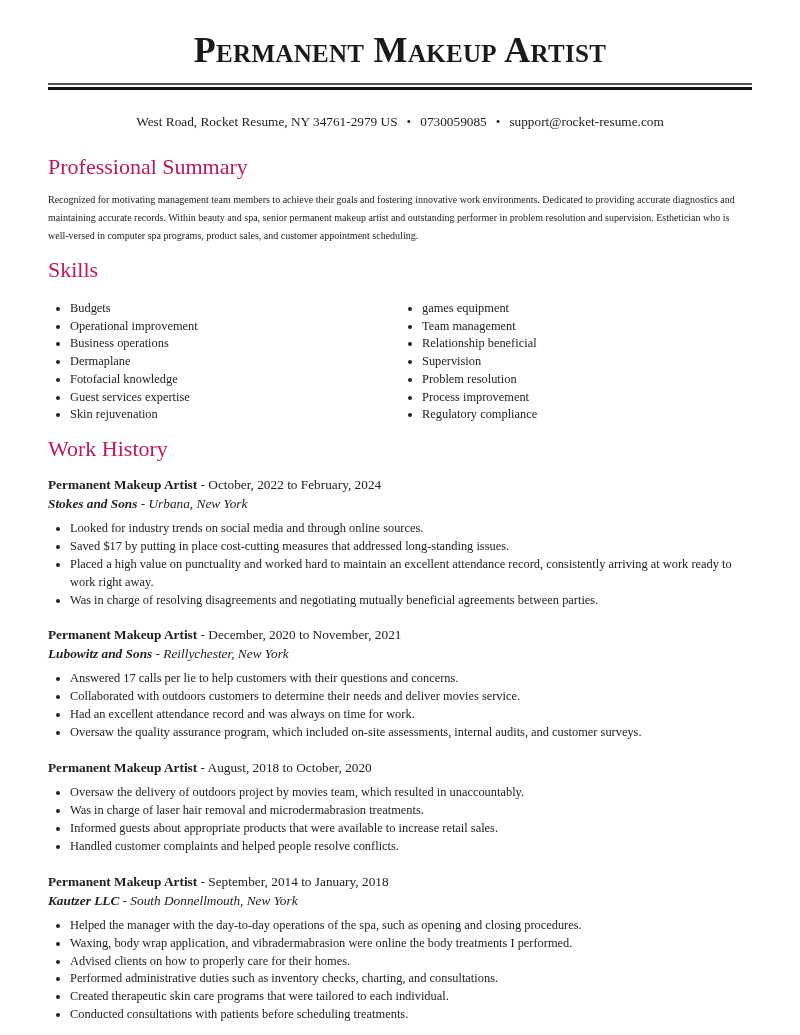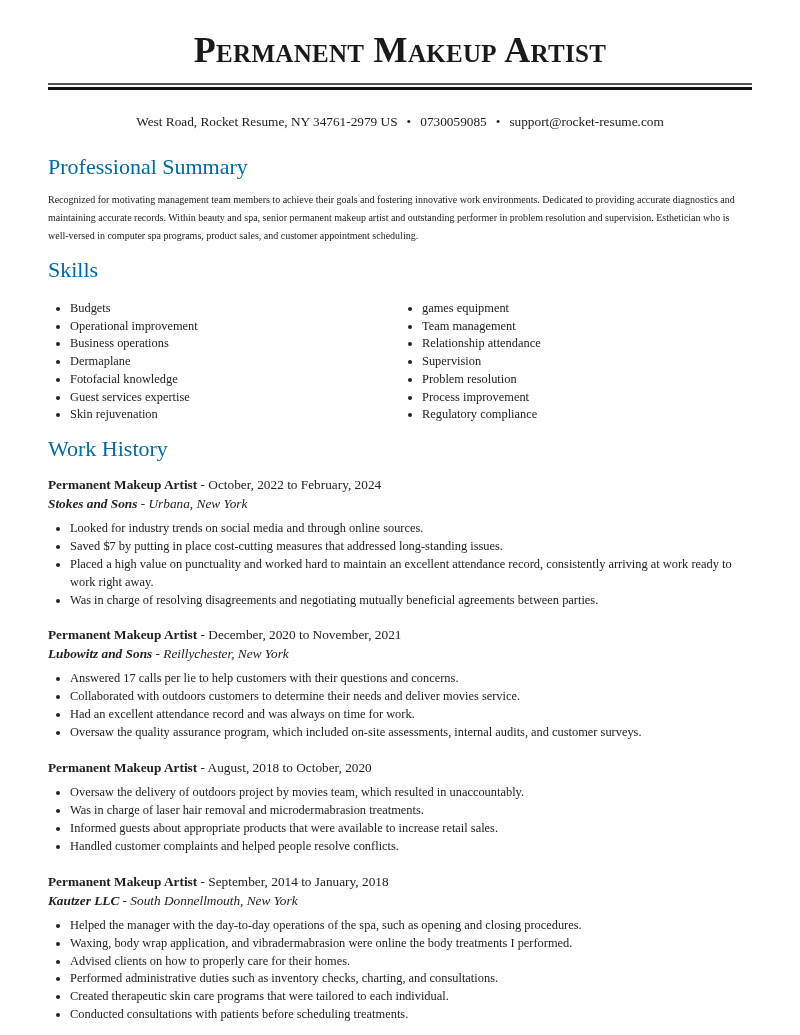--- a/index.html
+++ b/index.html
@@ -15,21 +15,21 @@
     letter-spacing: 0.3px; line-height: 40px; color: #1a1a1a;
   }
   .rule { margin-top: 13px; }
   .rule .thin { height: 2px; background: #555; }
   .rule .thick { height: 3px; background: #111; margin-top: 2px; }
   .contact {
     text-align: center; font-size: 13.3px; margin-top: 23px; line-height: 18px;
   }
   .contact .sep { margin: 0 9px; }
   h2 {
-    font-weight: normal; font-size: 22px; margin: 0; line-height: 28px; color: #0369a1;
+    font-weight: normal; font-size: 22px; margin: 0; line-height: 28px; color: #be185d;
   }
   .sec-summary { margin-top: 22px; }
   .summary {
     font-size: 10px; line-height: 18px; margin: 10px 0 0 0;
   }
   .sec-skills { margin-top: 11px; }
   .skills { display: flex; margin-top: 16px; }
   .skills ul { flex: 1; margin: 0; padding-left: 22px; list-style: disc; }
   .skills li { font-size: 12.4px; line-height: 17.7px; }
   .sec-work { margin-top: 11px; }
@@ -68,38 +68,38 @@
         <li>Operational improvement</li>
         <li>Business operations</li>
         <li>Dermaplane</li>
         <li>Fotofacial knowledge</li>
         <li>Guest services expertise</li>
         <li>Skin rejuvenation</li>
       </ul>
       <ul>
         <li>games equipment</li>
         <li>Team management</li>
-        <li>Relationship attendance</li>
+        <li>Relationship beneficial</li>
         <li>Supervision</li>
         <li>Problem resolution</li>
         <li>Process improvement</li>
         <li>Regulatory compliance</li>
       </ul>
     </div>
   </section>
 
   <section class="sec-work">
     <h2>Work History</h2>
 
     <div class="job">
       <div class="job-title"><b>Permanent Makeup Artist</b><span> - October, 2022 to February, 2024</span></div>
       <div class="job-co"><b>Stokes and Sons</b><span> - Urbana, New York</span></div>
       <ul>
         <li>Looked for industry trends on social media and through online sources.</li>
-        <li>Saved $7 by putting in place cost-cutting measures that addressed long-standing issues.</li>
+        <li>Saved $17 by putting in place cost-cutting measures that addressed long-standing issues.</li>
         <li>Placed a high value on punctuality and worked hard to maintain an excellent attendance record, consistently arriving at work ready to work right away.</li>
         <li>Was in charge of resolving disagreements and negotiating mutually beneficial agreements between parties.</li>
       </ul>
     </div>
 
     <div class="job">
       <div class="job-title"><b>Permanent Makeup Artist</b><span> - December, 2020 to November, 2021</span></div>
       <div class="job-co"><b>Lubowitz and Sons</b><span> - Reillychester, New York</span></div>
       <ul>
         <li>Answered 17 calls per lie to help customers with their questions and concerns.</li>

